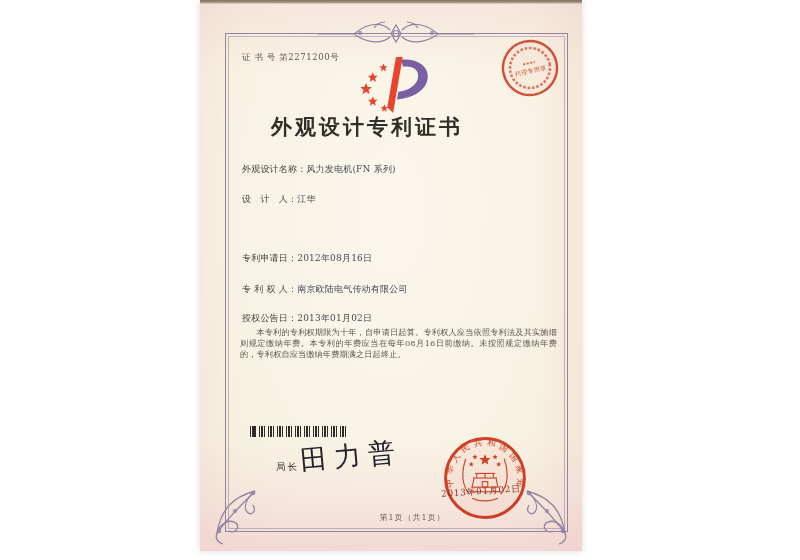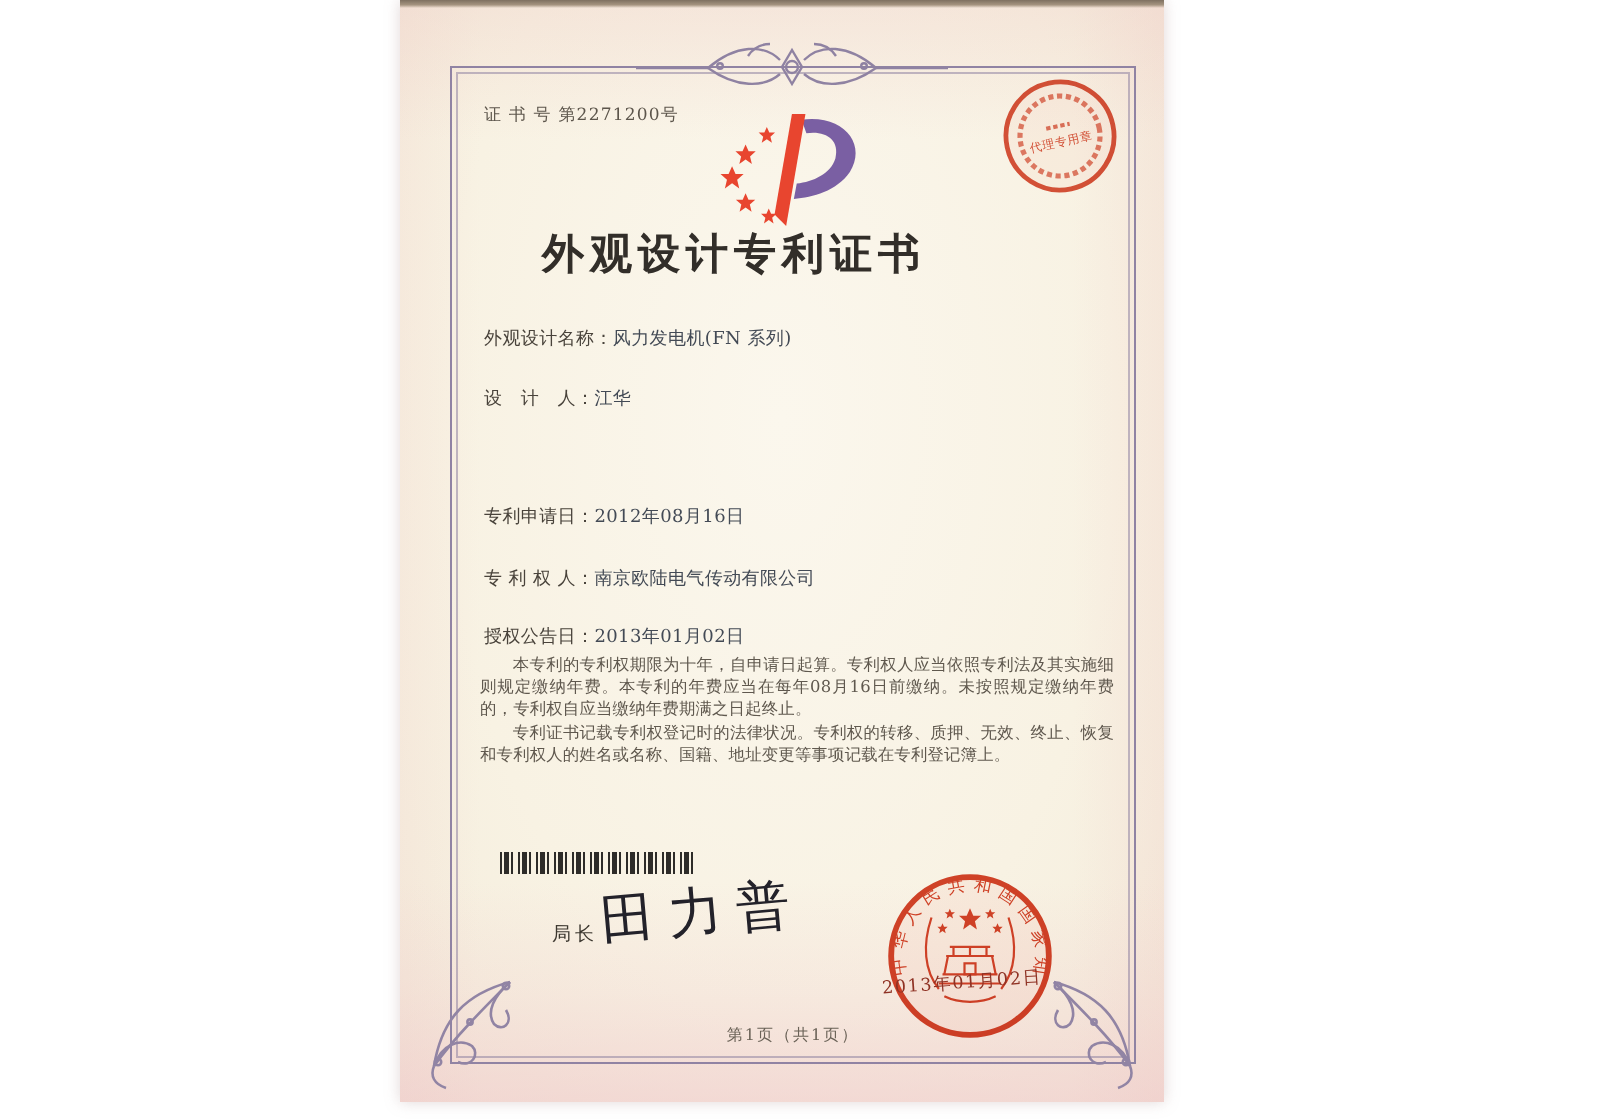--- a/index.html
+++ b/index.html
@@ -64,21 +64,21 @@
     font-family:"DejaVu Serif","Liberation Serif",serif;
   }
   .seal-big{position:absolute;left:241px;top:434px;width:88px;height:88px;mix-blend-mode:multiply;}
   .seal-date{
     position:absolute;left:238px;top:486px;width:86px;text-align:center;
     font-size:8.8px;color:#8f3224;letter-spacing:.8px;transform:rotate(-4deg);white-space:nowrap;
   }
   .seal-small{position:absolute;left:300px;top:38px;width:60px;height:60px;transform:rotate(-12deg);mix-blend-mode:multiply;opacity:.92;}
   .footer{
     position:absolute;left:25px;top:512px;width:343px;text-align:center;
-    font-size:8px;color:#6a6257;letter-spacing:1px;
+    font-size:8px;color:#6a6257;letter-spacing:1px;padding-left:16px;
   }
 </style>
 </head>
 <body>
 
 <div class="paper">
   <div class="paper-top-edge"></div>
 
   <div class="frame">
     <div class="frame-inner"></div>
@@ -156,21 +156,20 @@
   </div>
   <div class="field-row" style="top:283px">
     <span>专 利 权 人：</span><span class="val">南京欧陆电气传动有限公司</span>
   </div>
   <div class="field-row" style="top:312px">
     <span>授权公告日：</span><span class="val">2013年01月02日</span>
   </div>
 
   <div class="body-text">
     <p>本专利的专利权期限为十年，自申请日起算。专利权人应当依照专利法及其实施细则规定缴纳年费。本专利的年费应当在每年08月16日前缴纳。未按照规定缴纳年费的，专利权自应当缴纳年费期满之日起终止。</p>
-    <p>专利证书记载专利权登记时的法律状况。专利权的转移、质押、无效、终止、恢复和专利权人的姓名或名称、国籍、地址变更等事项记载在专利登记簿上。</p>
   </div>
 
   <div class="barcode"></div>
 
   <div class="director">局长</div>
   <div class="signature">田力普</div>
 
   <svg class="seal-big" viewBox="0 0 96 96">
     <defs>
       <path id="ringpath" d="M14,60 A36,36 0 1 1 82,60"></path>

